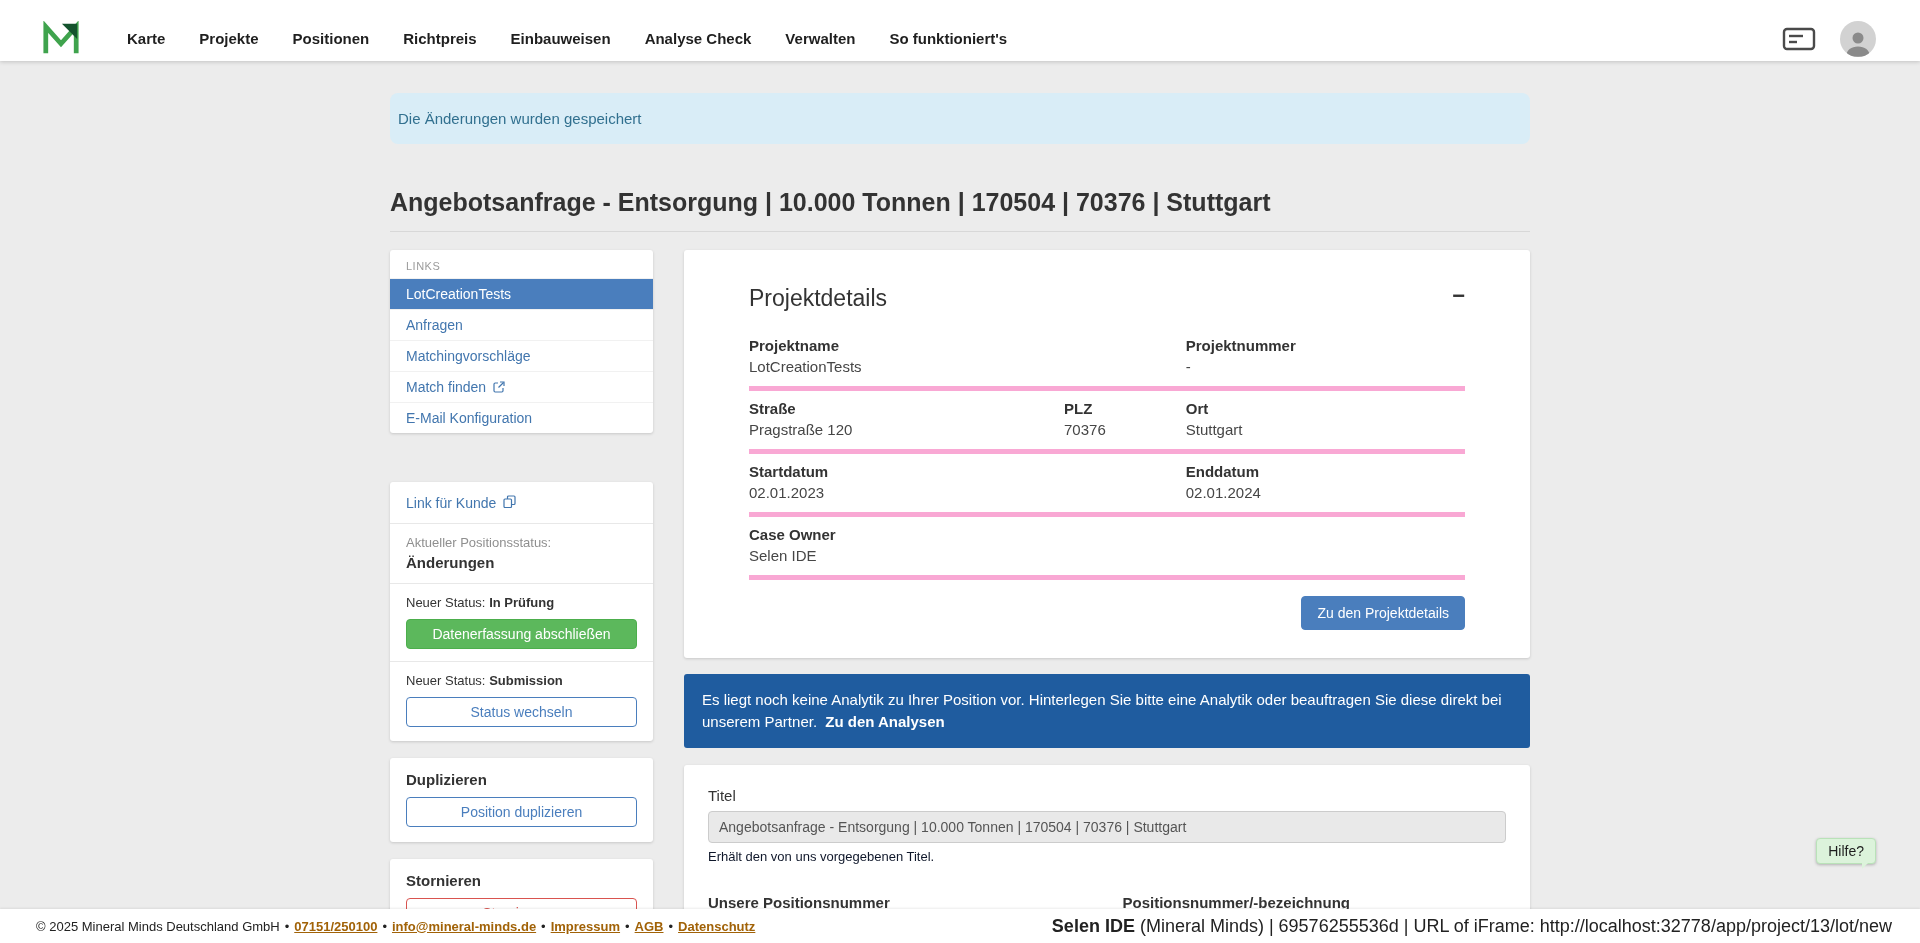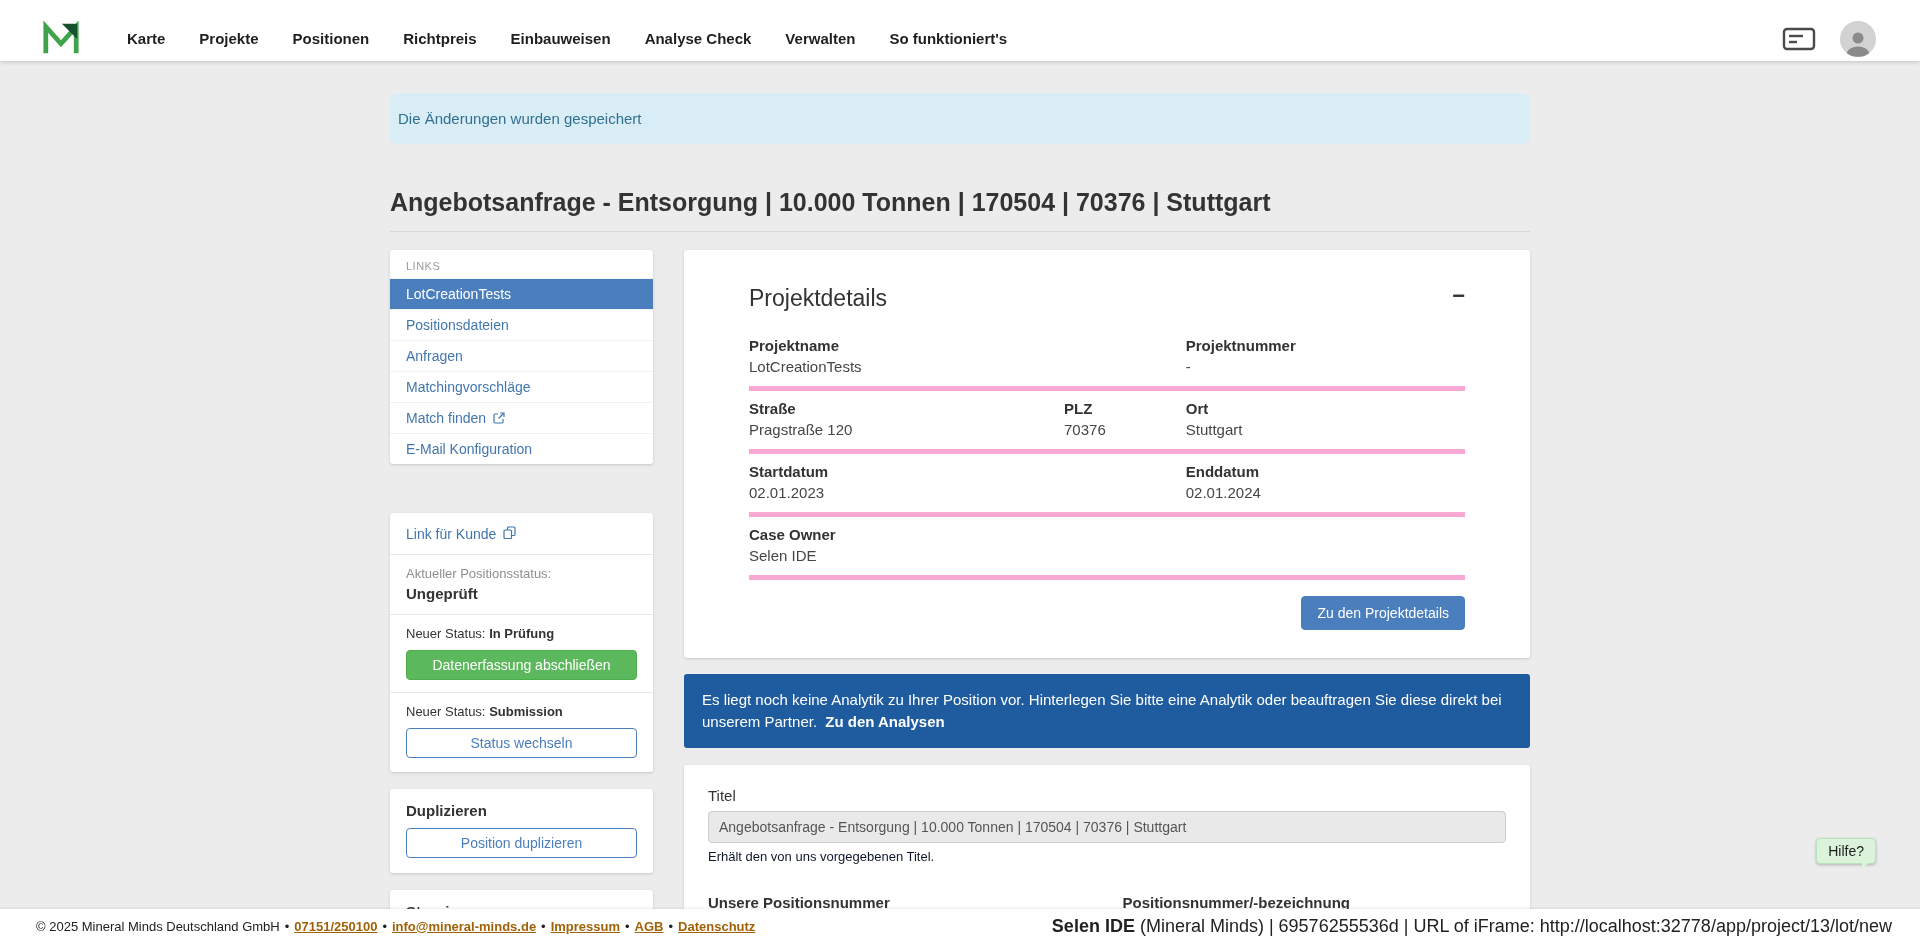--- a/index.html
+++ b/index.html
@@ -190,23 +190,20 @@
   <div class="layout-row">
 
     <aside class="sidebar">
 
       <div class="card">
         <div class="links-header">LINKS</div>
         <a class="side-item active">
           <span>LotCreationTests</span>
         </a>
         <a class="side-item">
-          <span>Positionsdateien</span>
-        </a>
-        <a class="side-item">
           <span>Anfragen</span>
         </a>
         <a class="side-item">
           <span>Matchingvorschläge</span>
         </a>
         <a class="side-item">
           <span>Match finden</span>
           <span class="ext">
             <svg width="12" height="12" viewBox="0 0 12 12">
               <path d="M5 2H2.2C1.5 2 1 2.5 1 3.2v6.6C1 10.5 1.5 11 2.2 11h6.6c.7 0 1.2-.5 1.2-1.2V7" fill="none" stroke="#4276ae" stroke-width="1.2"></path>
@@ -225,21 +222,21 @@
           <span>Link für Kunde</span>
           <span>
             <svg width="13" height="13" viewBox="0 0 13 13">
               <rect x="4.5" y="1" width="7.5" height="8.5" rx="1" fill="none" stroke="#4276ae" stroke-width="1.2"></rect>
               <rect x="1" y="4" width="7.5" height="8.5" rx="1" fill="#fff" stroke="#4276ae" stroke-width="1.2"></rect>
             </svg>
           </span>
         </a>
         <hr class="divider">
         <div class="muted-label">Aktueller Positionsstatus:</div>
-        <div class="status-value">Ungeprüft</div>
+        <div class="status-value">Änderungen</div>
         <hr class="divider">
         <div class="new-status">
           <span>Neuer Status:</span>
           <b>In Prüfung</b>
         </div>
         <button class="btn btn-block btn-green">Datenerfassung abschließen</button>
         <hr class="divider">
         <div class="new-status">
           <span>Neuer Status:</span>
           <b>Submission</b>

